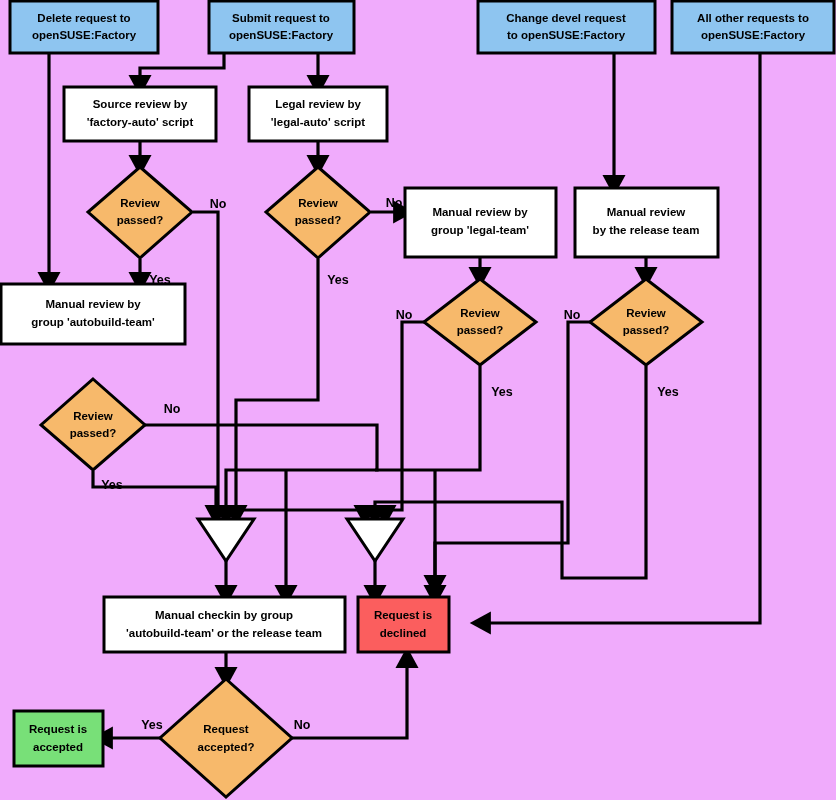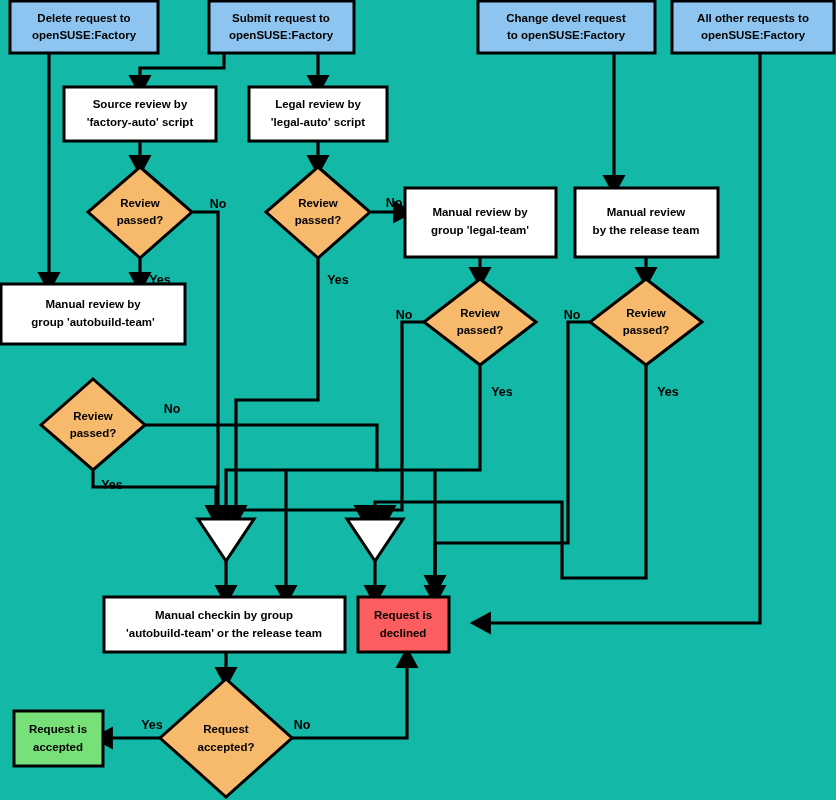--- a/index.html
+++ b/index.html
@@ -10,21 +10,21 @@
   body {
     width: 836px;
     height: 800px;
     overflow: hidden;
     font-family: "Liberation Sans", sans-serif;
   }
   #chart-root {
     position: relative;
     width: 836px;
     height: 800px;
-    background: #14b8a6;
+    background: #f0abfc;
   }
   svg#flow {
     position: absolute;
     left: 0; top: 0;
     width: 836px;
     height: 800px;
     display: block;
   }
   .node-text {
     font-family: "Liberation Sans", sans-serif;

